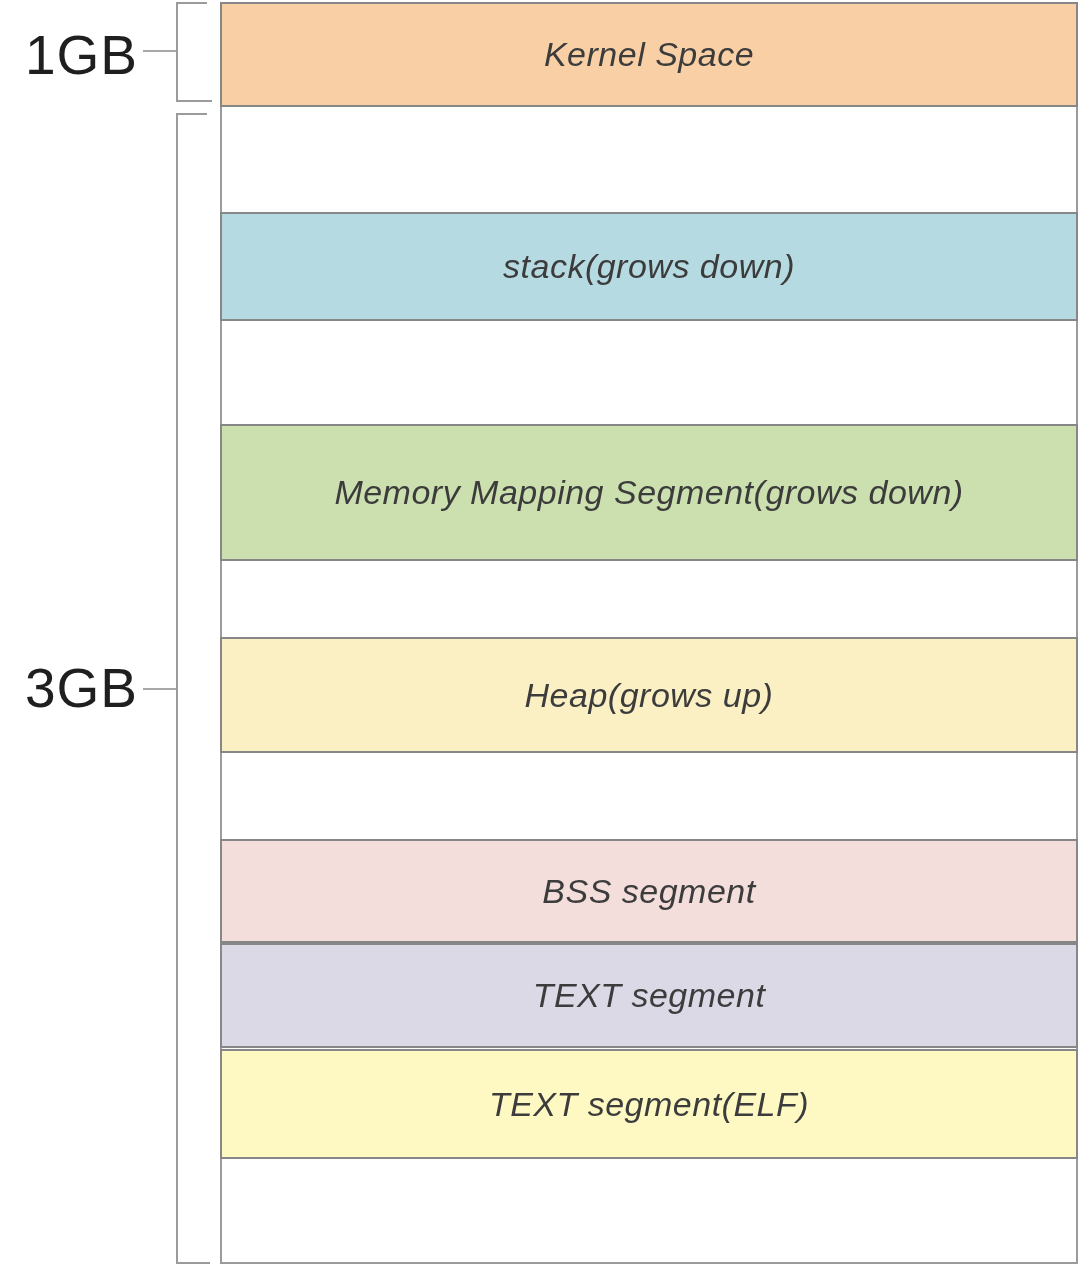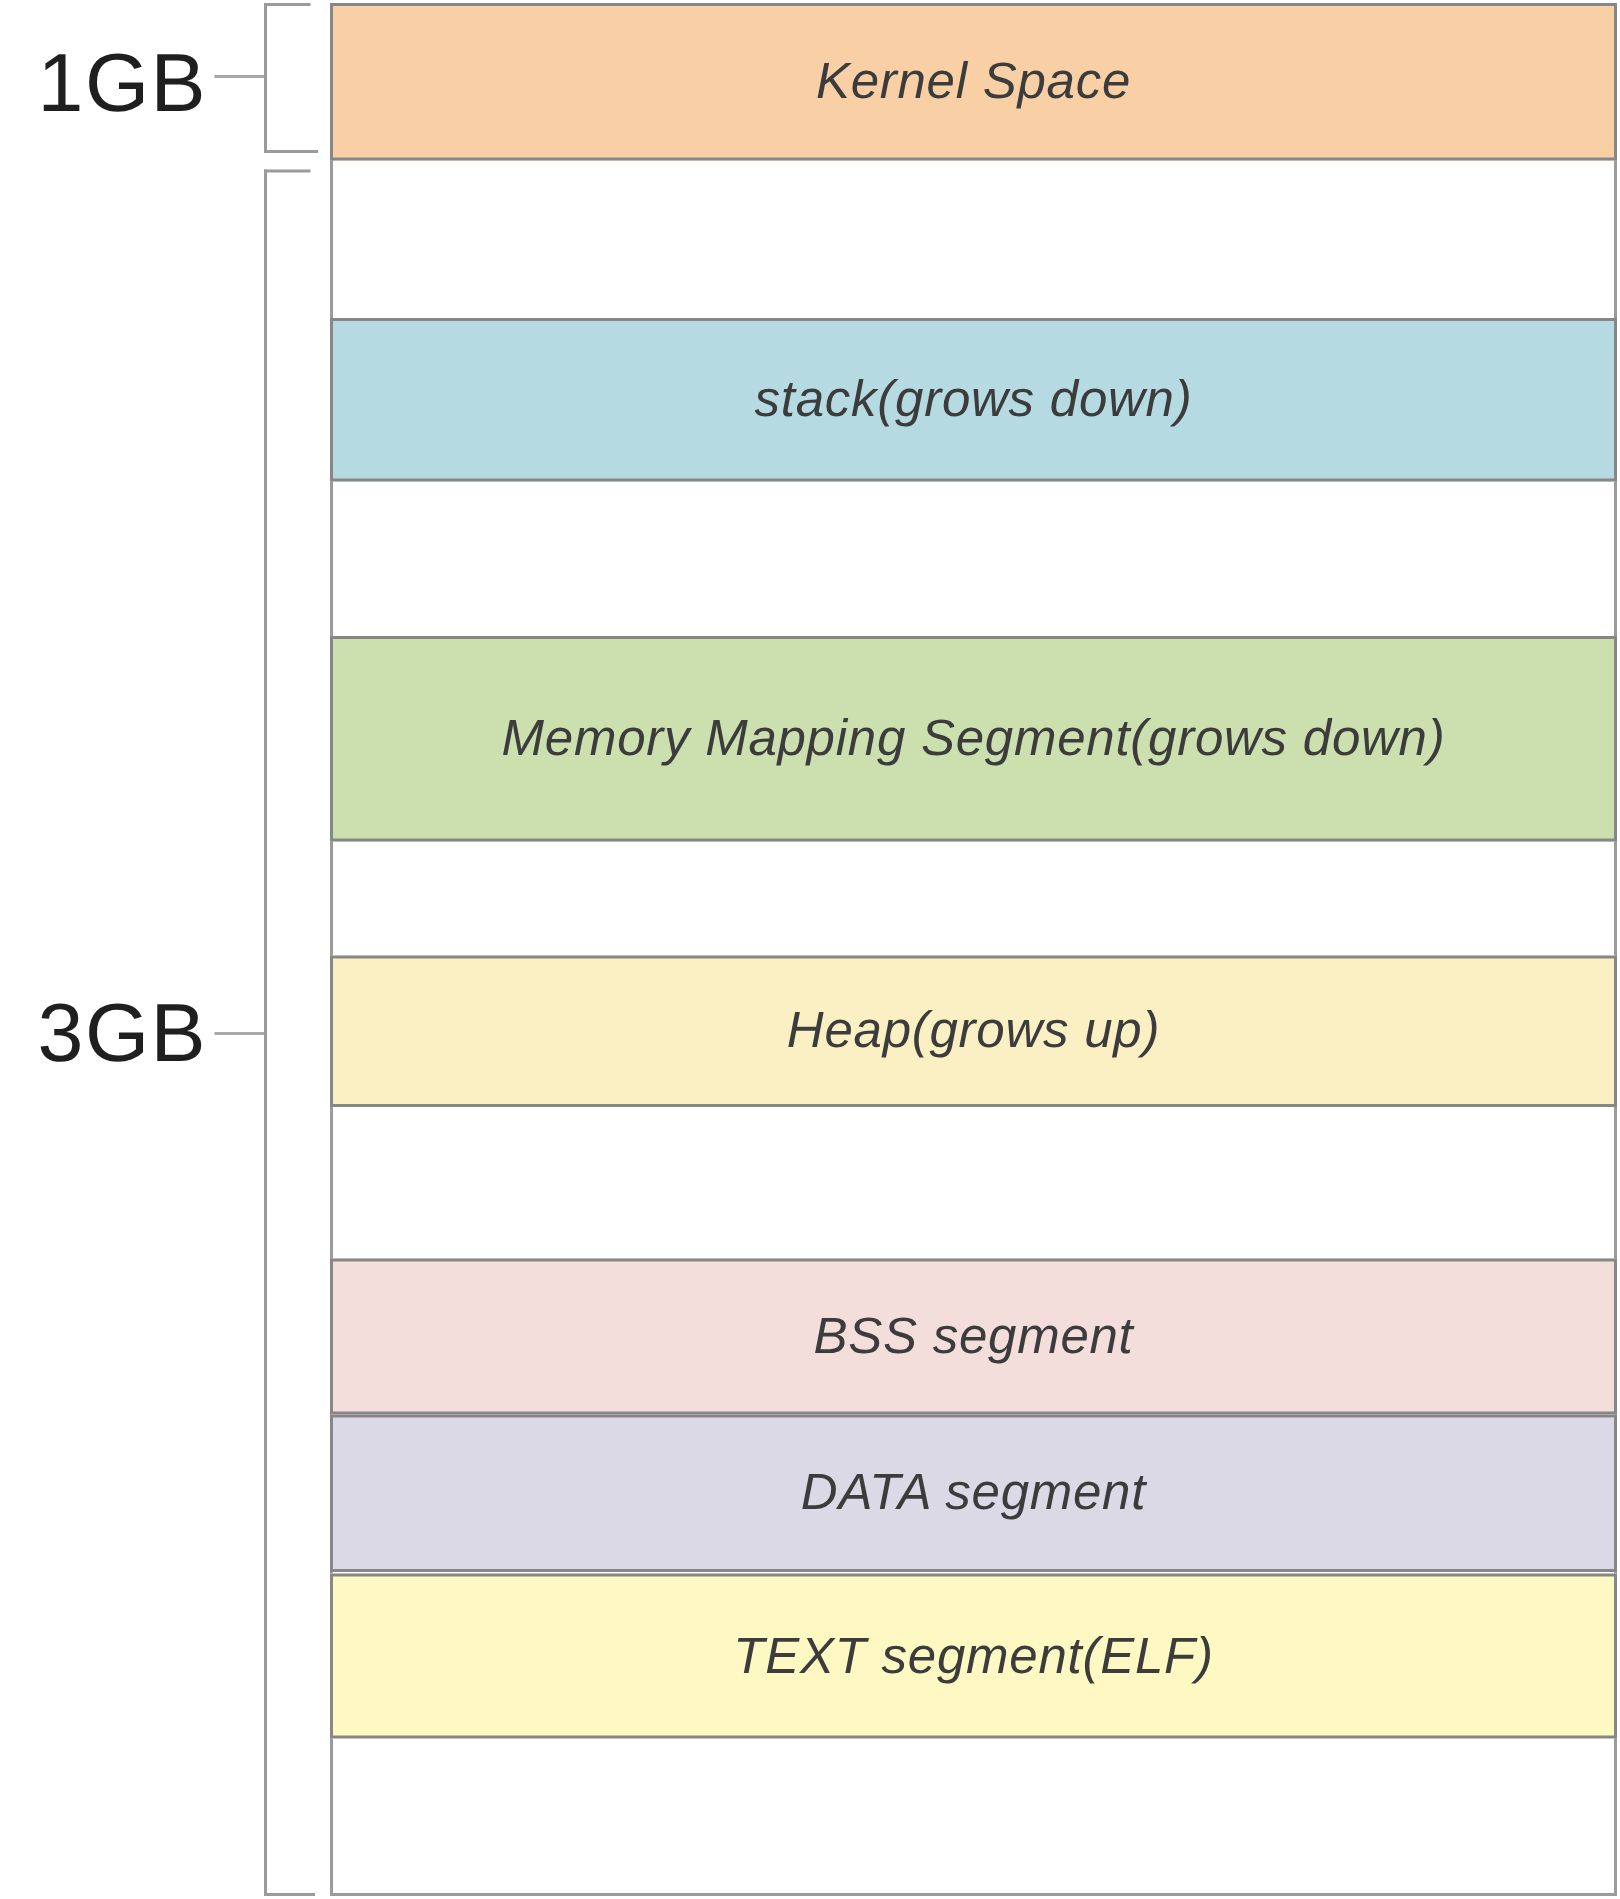--- a/index.html
+++ b/index.html
@@ -89,27 +89,27 @@
   <div class="memory-column">
       <div class="segment" style="top: -2px; height: 105px; background: rgb(249, 208, 166);">
         <span class="segment-label">Kernel Space</span>
       </div>
       <div class="segment" style="top: 208px; height: 109px; background: rgb(182, 218, 226);">
         <span class="segment-label">stack(grows down)</span>
       </div>
       <div class="segment" style="top: 420px; height: 137px; background: rgb(203, 223, 175);">
         <span class="segment-label">Memory Mapping Segment(grows down)</span>
       </div>
-      <div class="segment" style="top: 633px; height: 101px; background: rgb(251, 240, 196);">
+      <div class="segment" style="top: 633px; height: 116px; background: rgb(251, 240, 196);">
         <span class="segment-label">Heap(grows up)</span>
       </div>
       <div class="segment" style="top: 835px; height: 104px; background: rgb(243, 222, 220);">
         <span class="segment-label">BSS segment</span>
       </div>
       <div class="segment" style="top: 939px; height: 105px; background: rgb(220, 217, 231);">
-        <span class="segment-label">DATA segment</span>
+        <span class="segment-label">TEXT segment</span>
       </div>
       <div class="segment" style="top: 1045px; height: 110px; background: #fef9c3;">
         <span class="segment-label">TEXT segment(ELF)</span>
       </div>
     </div>
 
 </div>
 
 </body></html>

